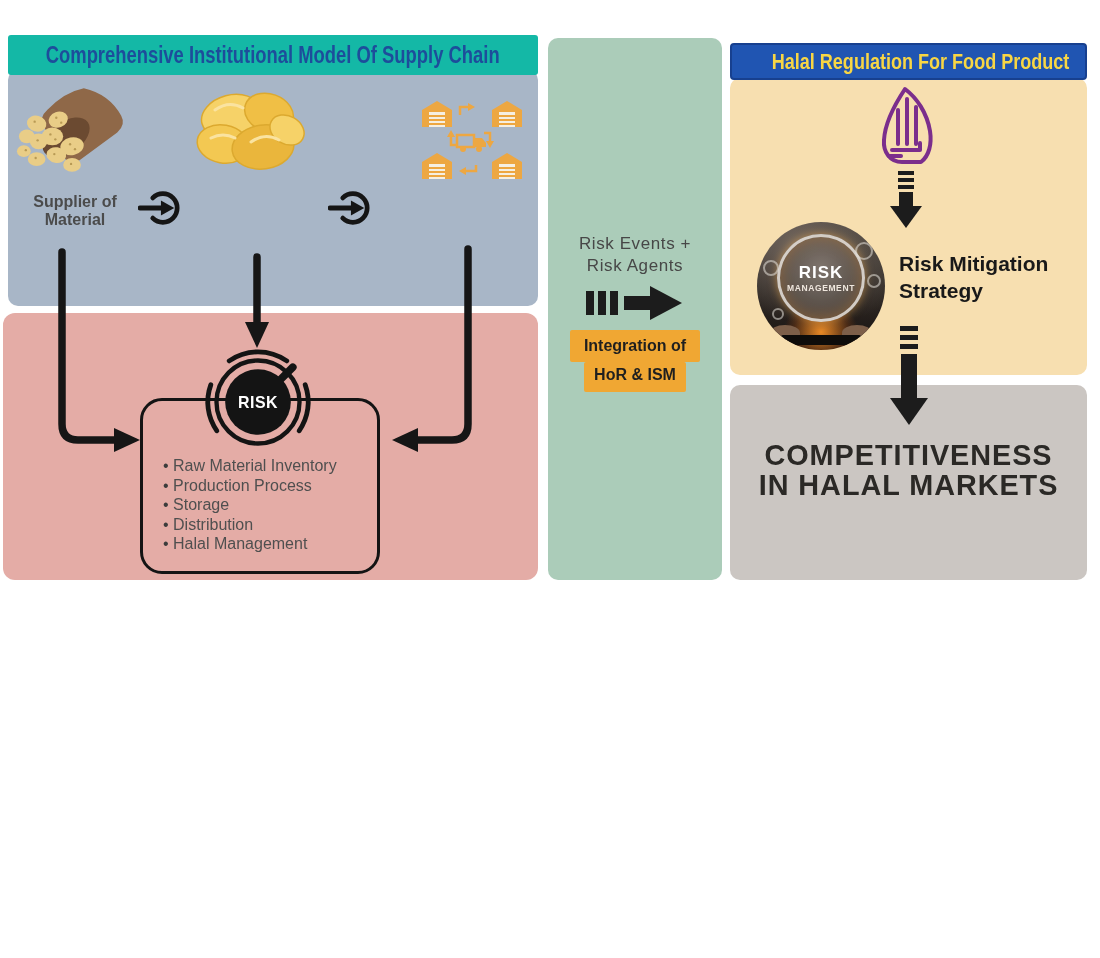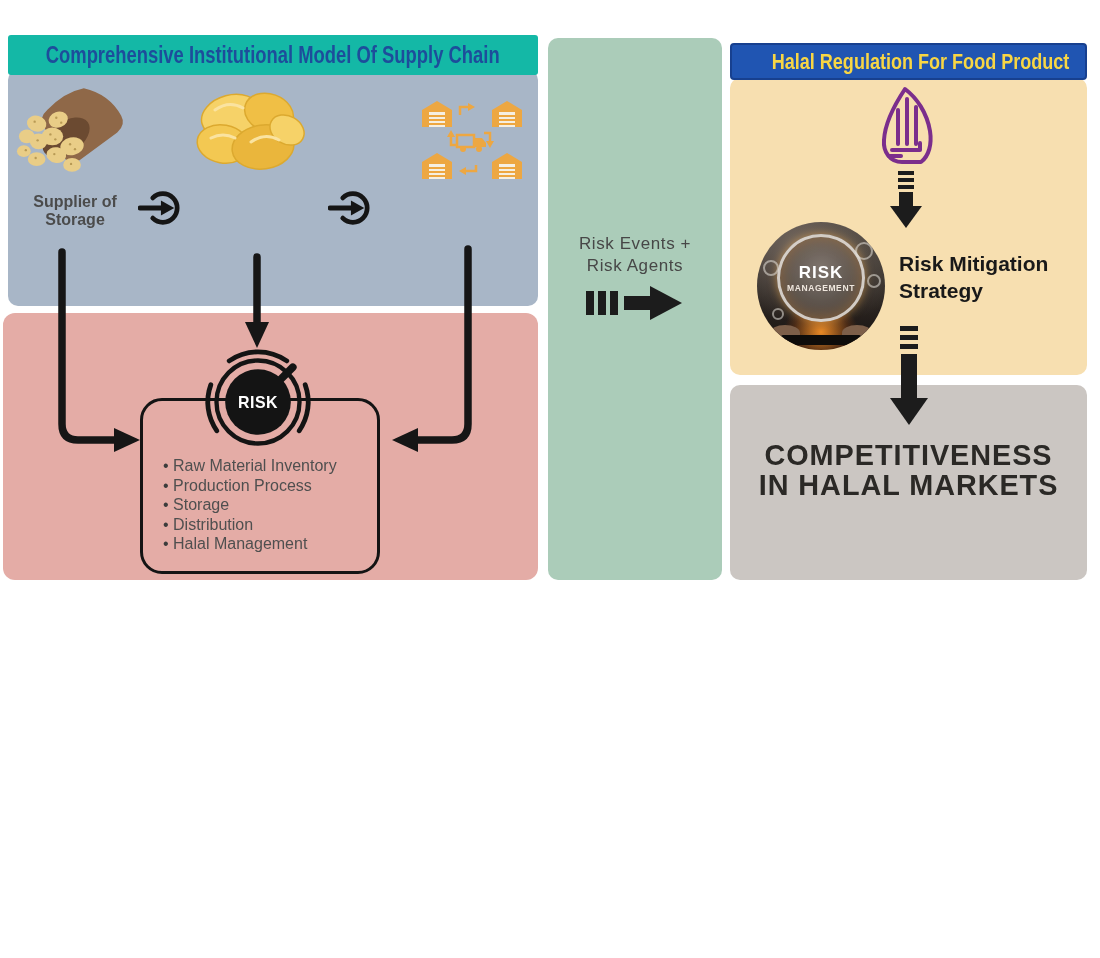--- a/index.html
+++ b/index.html
@@ -180,21 +180,21 @@
       <g fill="#eda742">
         <polygon points="48,4 48,12 55,8"></polygon>
           <polygon points="27,38 35,38 31,31"></polygon>
         <polygon points="46,68 46,76 39,72"></polygon>
           <polygon points="66,42 74,42 70,49"></polygon>
       </g>
     </svg>
   </figure>
 
   <div class="node-label supplier-label">Supplier of
-Storage</div>
+Material</div>
 
   <span class="chain-arrow chain-arrow-1">
     <svg viewBox="0 0 46 42" width="44" height="40">
       <path d="M15.4,10.4 A15,15 0 1 1 15.4,31.6" fill="none" stroke="#151515" stroke-width="5" stroke-linecap="round"></path>
       <path d="M2,21 H24" stroke="#151515" stroke-width="5" stroke-linecap="round"></path>
       <polygon points="24,13 24,29 38,21" fill="#151515"></polygon>
     </svg>
   </span>
   <span class="chain-arrow chain-arrow-2">
     <svg viewBox="0 0 46 42" width="44" height="40">
@@ -245,20 +245,24 @@
     <svg viewBox="0 0 100 38" width="100" height="38">
       <g fill="#1c1c1c">
         <rect x="2" y="7" width="8" height="24"></rect>
         <rect x="14" y="7" width="8" height="24"></rect>
         <rect x="26" y="7" width="8" height="24"></rect>
         <rect x="40" y="12" width="27" height="14"></rect>
         <polygon points="66,2 98,19 66,36"></polygon>
       </g>
     </svg>
   </span>
+  <div class="badge">
+    <div class="badge-row badge-row1">Integration of</div>
+    <div class="badge-row badge-row2">HoR &amp; ISM</div>
+  </div>
 
   <span class="halal-icon">
     <svg viewBox="0 0 62 84" width="62" height="84">
       <g stroke="#7b2e8c" stroke-width="4" fill="none" stroke-linecap="round" stroke-linejoin="round">
         <path d="M30,3 C20,18 10,36 9,54 C8,66 15,76 27,76 L46,76 C54,70 57,58 55,45 C52,27 42,12 30,3 Z"></path>
         <path d="M23,24 V58"></path>
           <path d="M32,13 V58"></path>
           <path d="M41,21 V58"></path>
         <path d="M17,64 H45 M45,64 V57"></path>
           <path d="M14,70 H26"></path>

